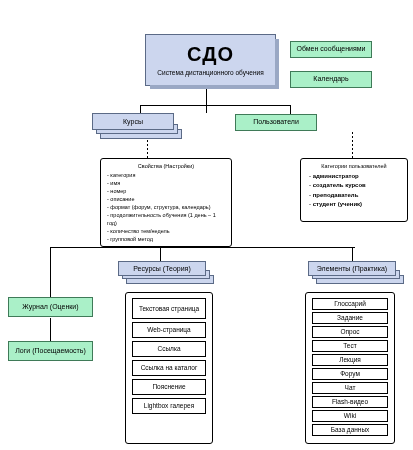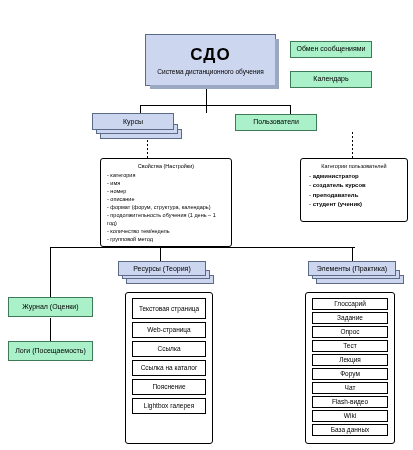--- a/index.html
+++ b/index.html
@@ -84,21 +84,21 @@
     position: absolute;
     left: 4px;
     bottom: -4px;
     width: 100%;
     height: 4px;
     background: #9aa8c4;
   }
 
   
   .t-title {
-    font-size: 17px;
+    font-size: 20px;
     font-weight: bold;
     letter-spacing: 1px;
   }
   .t-sub {
     font-size: 6.5px;
   }
   .t-node {
     font-size: 7px;
   }
   .t-item {

